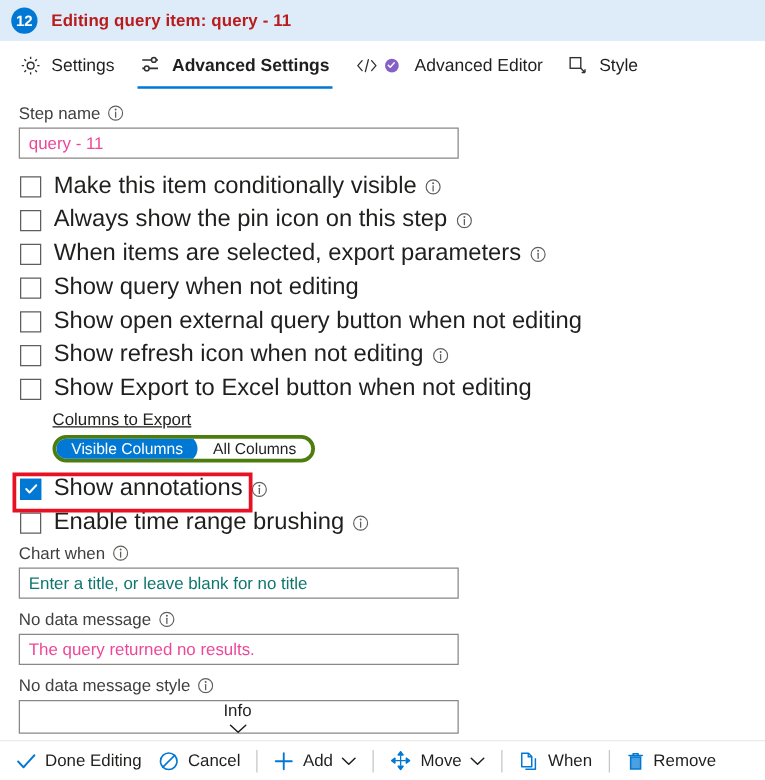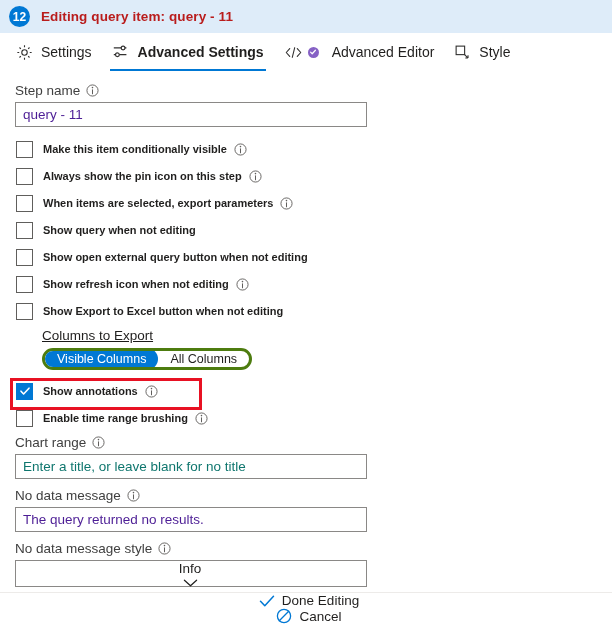--- a/index.html
+++ b/index.html
@@ -107,21 +107,21 @@
 
   .textbox {
     width: 352px;
     height: 25px;
     border: 1px solid #8a8886;
     box-sizing: border-box;
     display: flex;
     align-items: center;
     padding-left: 7px;
     font-size: 13.5px;
-    color: #4c1d95;
+    color: #ec4899;
     background: #ffffff;
     margin-bottom: 9px;
   }
   .textbox.placeholder { color: #0f766e; }
 
   .checkrow {
     display: flex;
     align-items: center;
     height: 26px;
     margin-bottom: 1px;
@@ -137,21 +137,21 @@
     margin-left: 1px;
   }
   .cbox.checked {
     background: #0078d4;
     border-color: #0078d4;
     display: flex;
     align-items: center;
     justify-content: center;
   }
   .cbox.checked svg { display: block; }
-  .checkrow .cb-label { font-size: 11px; color: #201f1e; font-weight: bold; }
+  .checkrow .cb-label { font-size: 19px; color: #201f1e; }
   .checkrow .info { margin-left: 7px; display: flex; align-items: center; }
 
   
   .subblock { margin-left: 27px; margin-top: 4px; text-decoration: underline; }
   .subblock .sub-label {
     font-size: 13.5px;
     color: #201f1e;
     margin-bottom: 5px;
   }
   .pillgroup {
@@ -217,21 +217,20 @@
   .cmdbar {
     position: absolute;
     left: 0; right: 0; bottom: 0;
     height: 32px;
     border-top: 1px solid #edebe9;
     display: flex;
     align-items: center;
     background: #ffffff;
     padding-left: 6px;
     box-sizing: border-box;
-    flex-direction: column;
   }
   .cmd {
     display: flex;
     align-items: center;
     height: 30px;
     padding: 0 7px;
     cursor: pointer;
     font-size: 13.5px;
     color: #201f1e;
     white-space: nowrap;
@@ -426,21 +425,21 @@
     <span class="info">
       <svg width="13" height="13" viewBox="0 0 14 14">
         <circle cx="7" cy="7" r="6" fill="none" stroke="#605e5c" stroke-width="1"></circle>
         <circle cx="7" cy="3.9" r="0.85" fill="#605e5c"></circle>
         <path d="M7 6.1v4.4" stroke="#605e5c" stroke-width="1.1" stroke-linecap="round"></path>
       </svg>
     </span>
   </div>
 
   <div class="field-label" style="margin-top:4px;">
-    <span>Chart range</span>
+    <span>Chart when</span>
     <span class="info">
       <svg width="13" height="13" viewBox="0 0 14 14">
         <circle cx="7" cy="7" r="6" fill="none" stroke="#605e5c" stroke-width="1"></circle>
         <circle cx="7" cy="3.9" r="0.85" fill="#605e5c"></circle>
         <path d="M7 6.1v4.4" stroke="#605e5c" stroke-width="1.1" stroke-linecap="round"></path>
       </svg>
     </span>
   </div>
   <div class="textbox placeholder">
     <span>Enter a title, or leave blank for no title</span>
@@ -547,21 +546,21 @@
   <div class="cmd-sep"></div>
 
   <div class="cmd">
     <span class="cmd-icon">
       <svg width="16" height="16" viewBox="0 0 16 16">
         <path d="M2.4 1.6h5.4l2.6 2.6v8.2H2.4z" fill="none" stroke="#0078d4" stroke-width="1.2" stroke-linejoin="round"></path>
         <path d="M7.6 1.7v2.7h2.7" fill="none" stroke="#0078d4" stroke-width="1.1"></path>
         <path d="M5.3 14.3h8V5.6" fill="none" stroke="#0078d4" stroke-width="1.2" stroke-linejoin="round"></path>
       </svg>
     </span>
-    <span>Done</span>
+    <span>When</span>
   </div>
 
   <div class="cmd-sep"></div>
 
   <div class="cmd">
     <span class="cmd-icon">
       <svg width="15" height="16" viewBox="0 0 15 16">
         <path d="M2.2 3.4h10.6" stroke="#0078d4" stroke-width="1.2" stroke-linecap="round"></path>
         <path d="M5.5 3.2V1.9h4v1.3" fill="none" stroke="#0078d4" stroke-width="1.2" stroke-linejoin="round"></path>
         <rect x="3.5" y="4.6" width="8" height="9.6" fill="#4ba0e1" stroke="#0078d4" stroke-width="1.2"></rect>

